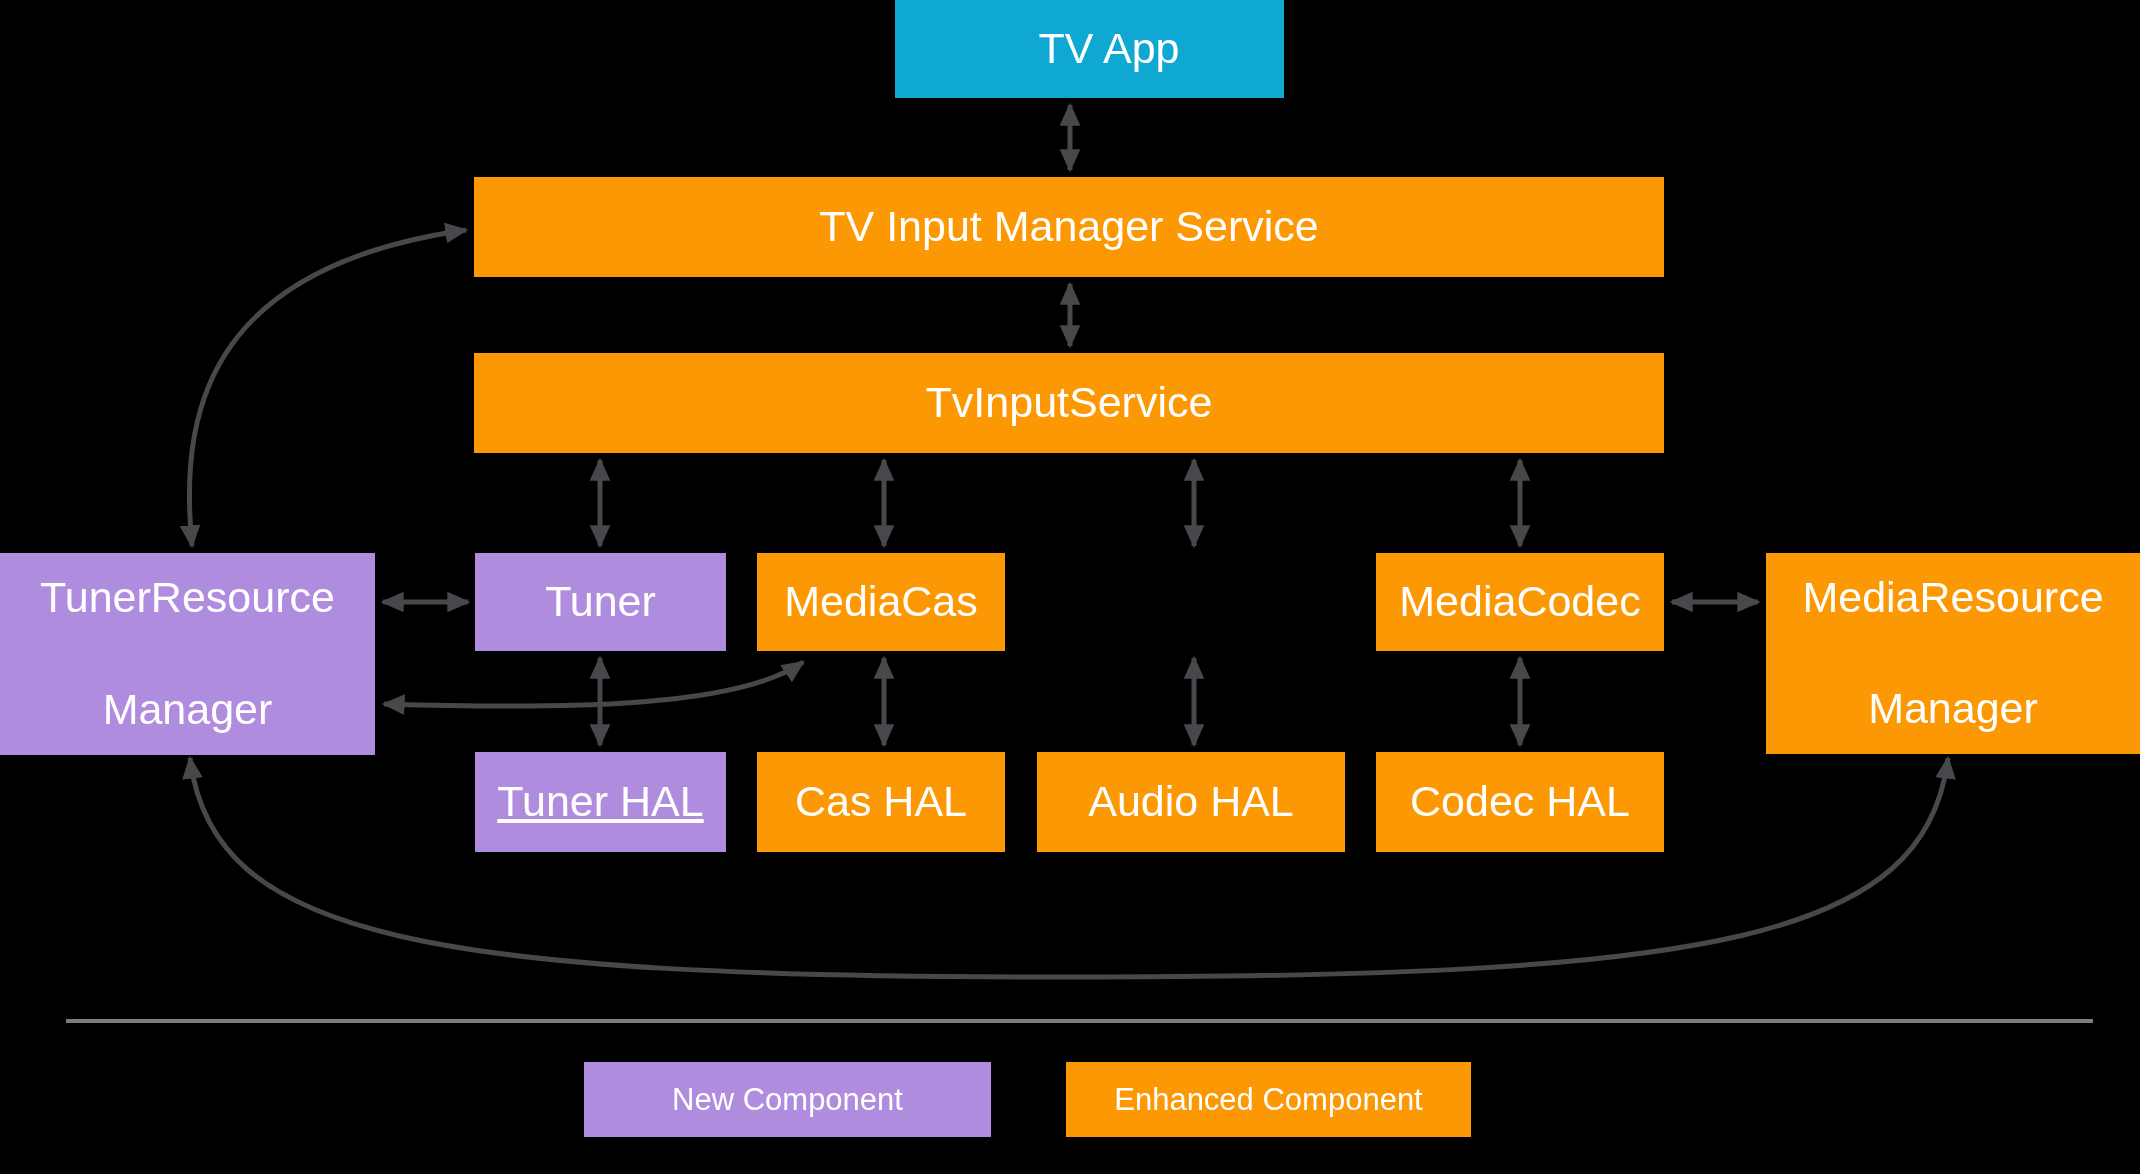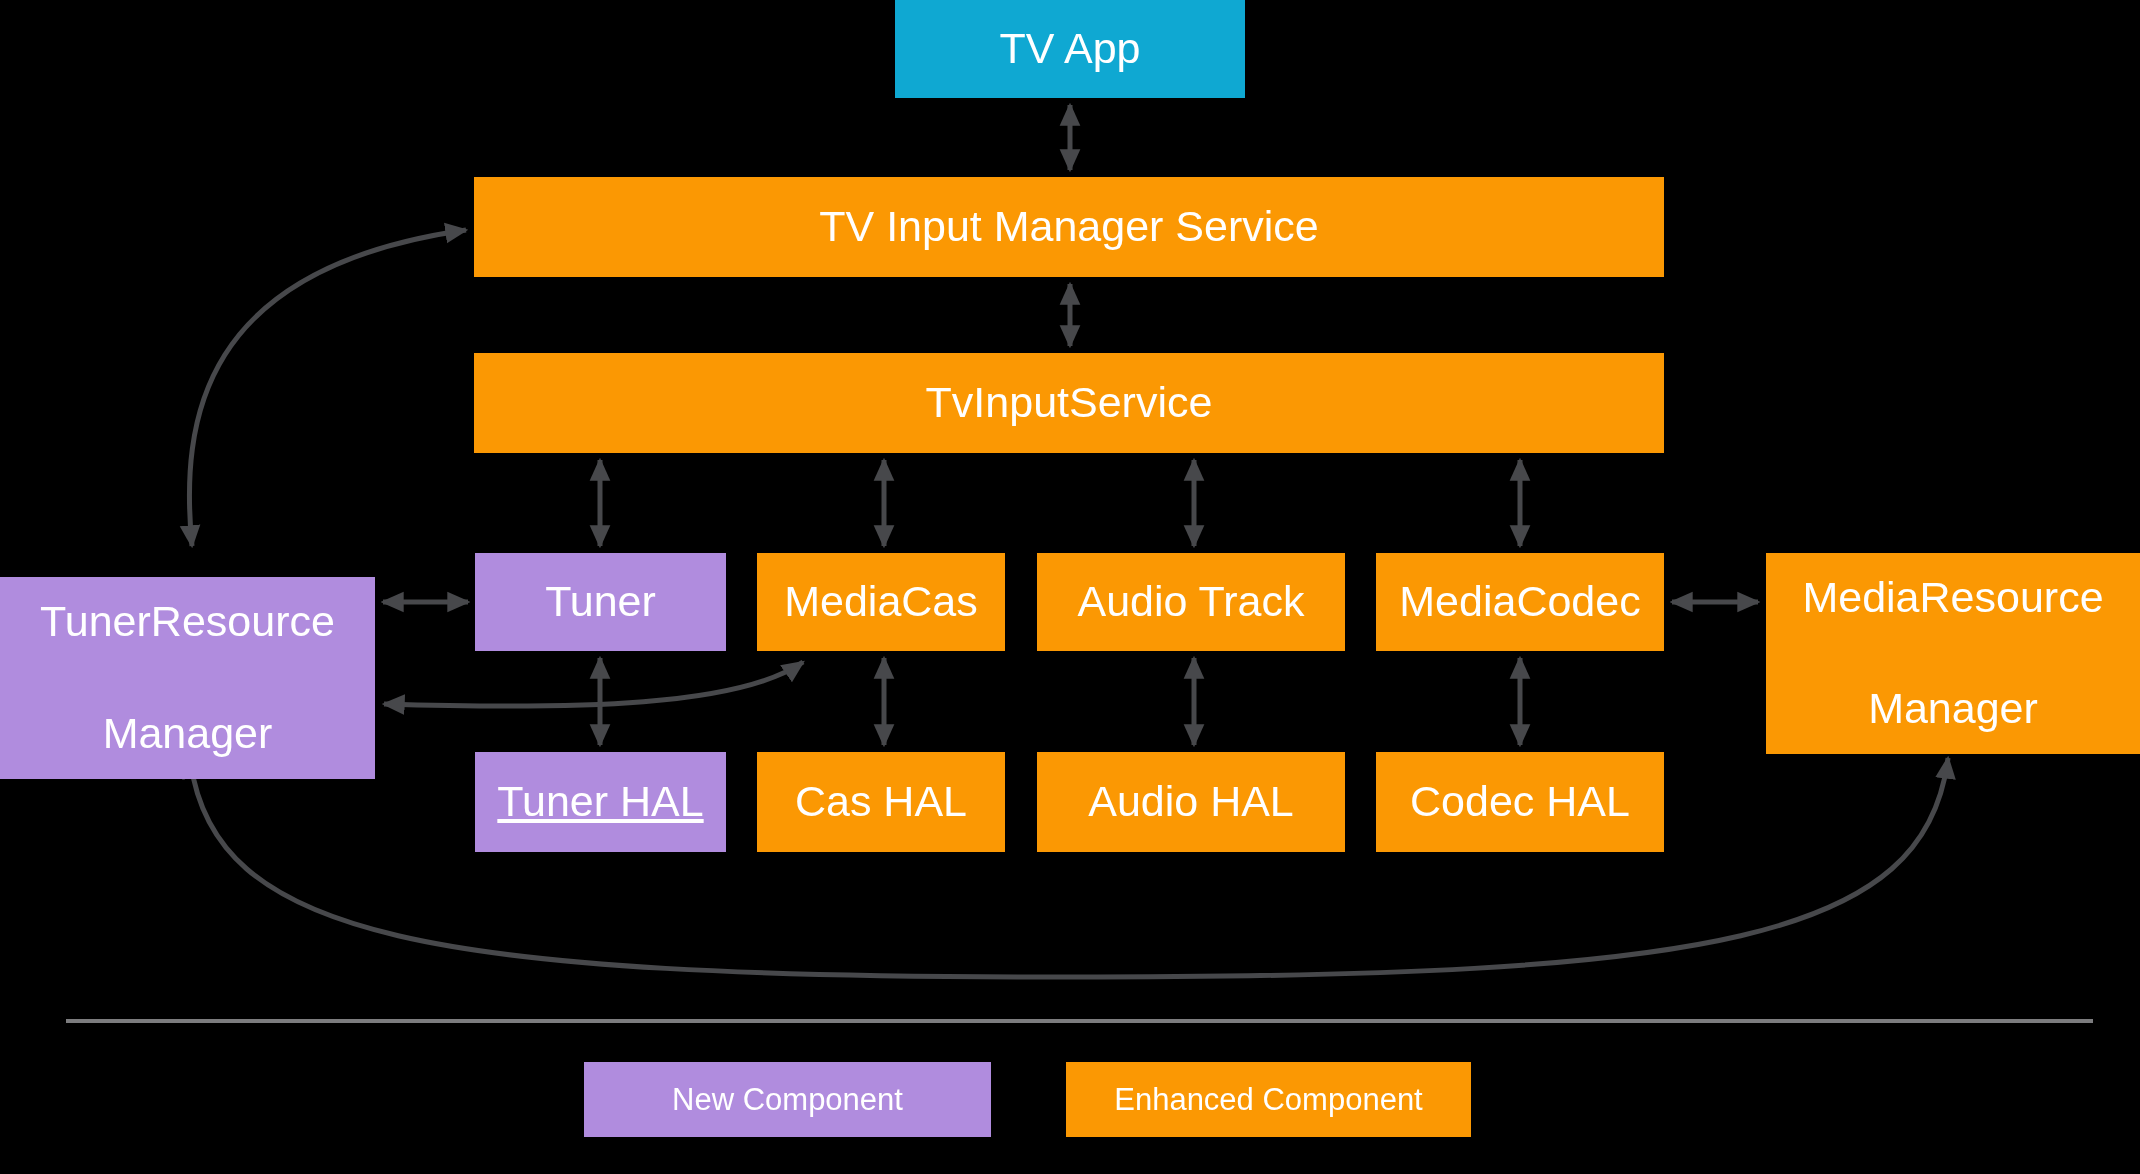--- a/index.html
+++ b/index.html
@@ -35,28 +35,28 @@
     text-align: center;
     color: var(--text, #FFFFFF);
     font-size: 43px;
     line-height: 1.3;
     white-space: pre-line;
   }
   .node.core      { background: var(--core, #0FA8D2); }
   .node.enhanced  { background: var(--enhanced, #FB9803); }
   .node.new       { background: var(--new, #B08CDE); }
 
-  .n-tv-app      { left: 895px;  top: 0;      width: 350px;  height: 98px; }
+  .n-tv-app      { left: 895px;  top: 0;      width: 350px;  height: 98px; padding-left: 39px; }
   .n-tims        { left: 474px;  top: 177px;  width: 1190px; height: 100px; }
   .n-tvis        { left: 474px;  top: 353px;  width: 1190px; height: 100px; }
   .n-tuner       { left: 475px;  top: 553px;  width: 251px;  height: 98px; }
   .n-mediacas    { left: 757px;  top: 553px;  width: 248px;  height: 98px; }
   .n-audiotrack  { left: 1037px; top: 553px;  width: 308px;  height: 98px; }
   .n-mediacodec  { left: 1376px; top: 553px;  width: 288px;  height: 98px; }
-  .n-trm         { left: 0;      top: 553px;  width: 375px;  height: 202px; margin-top: 24px; }
+  .n-trm         { left: 0;      top: 553px;  width: 375px;  height: 202px; }
   .n-mrm         { left: 1766px; top: 553px;  width: 374px;  height: 201px; }
   .n-tuner-hal   { left: 475px;  top: 752px;  width: 251px;  height: 100px; text-decoration: underline; }
   .n-cas-hal     { left: 757px;  top: 752px;  width: 248px;  height: 100px; }
   .n-audio-hal   { left: 1037px; top: 752px;  width: 308px;  height: 100px; text-align: right; }
   .n-codec-hal   { left: 1376px; top: 752px;  width: 288px;  height: 100px; }
 
   .divider {
     position: absolute;
     left: 66px; top: 1019px;
     width: 2027px; height: 4px;
@@ -114,23 +114,20 @@
   </div>
 
   <div class="node enhanced n-tvis">
     <span>TvInputService</span>
   </div>
 
   <div class="node enhanced n-mediacas">
     <span>MediaCas</span>
   </div>
 
-  <div class="node enhanced n-audiotrack">
-    <span>Audio Track</span>
-  </div>
 
   <div class="node enhanced n-mediacodec">
     <span>MediaCodec</span>
   </div>
 
   <div class="node new n-trm">
     <span><span>TunerResource</span><br>
     <span>Manager</span></span>
   </div>
 

